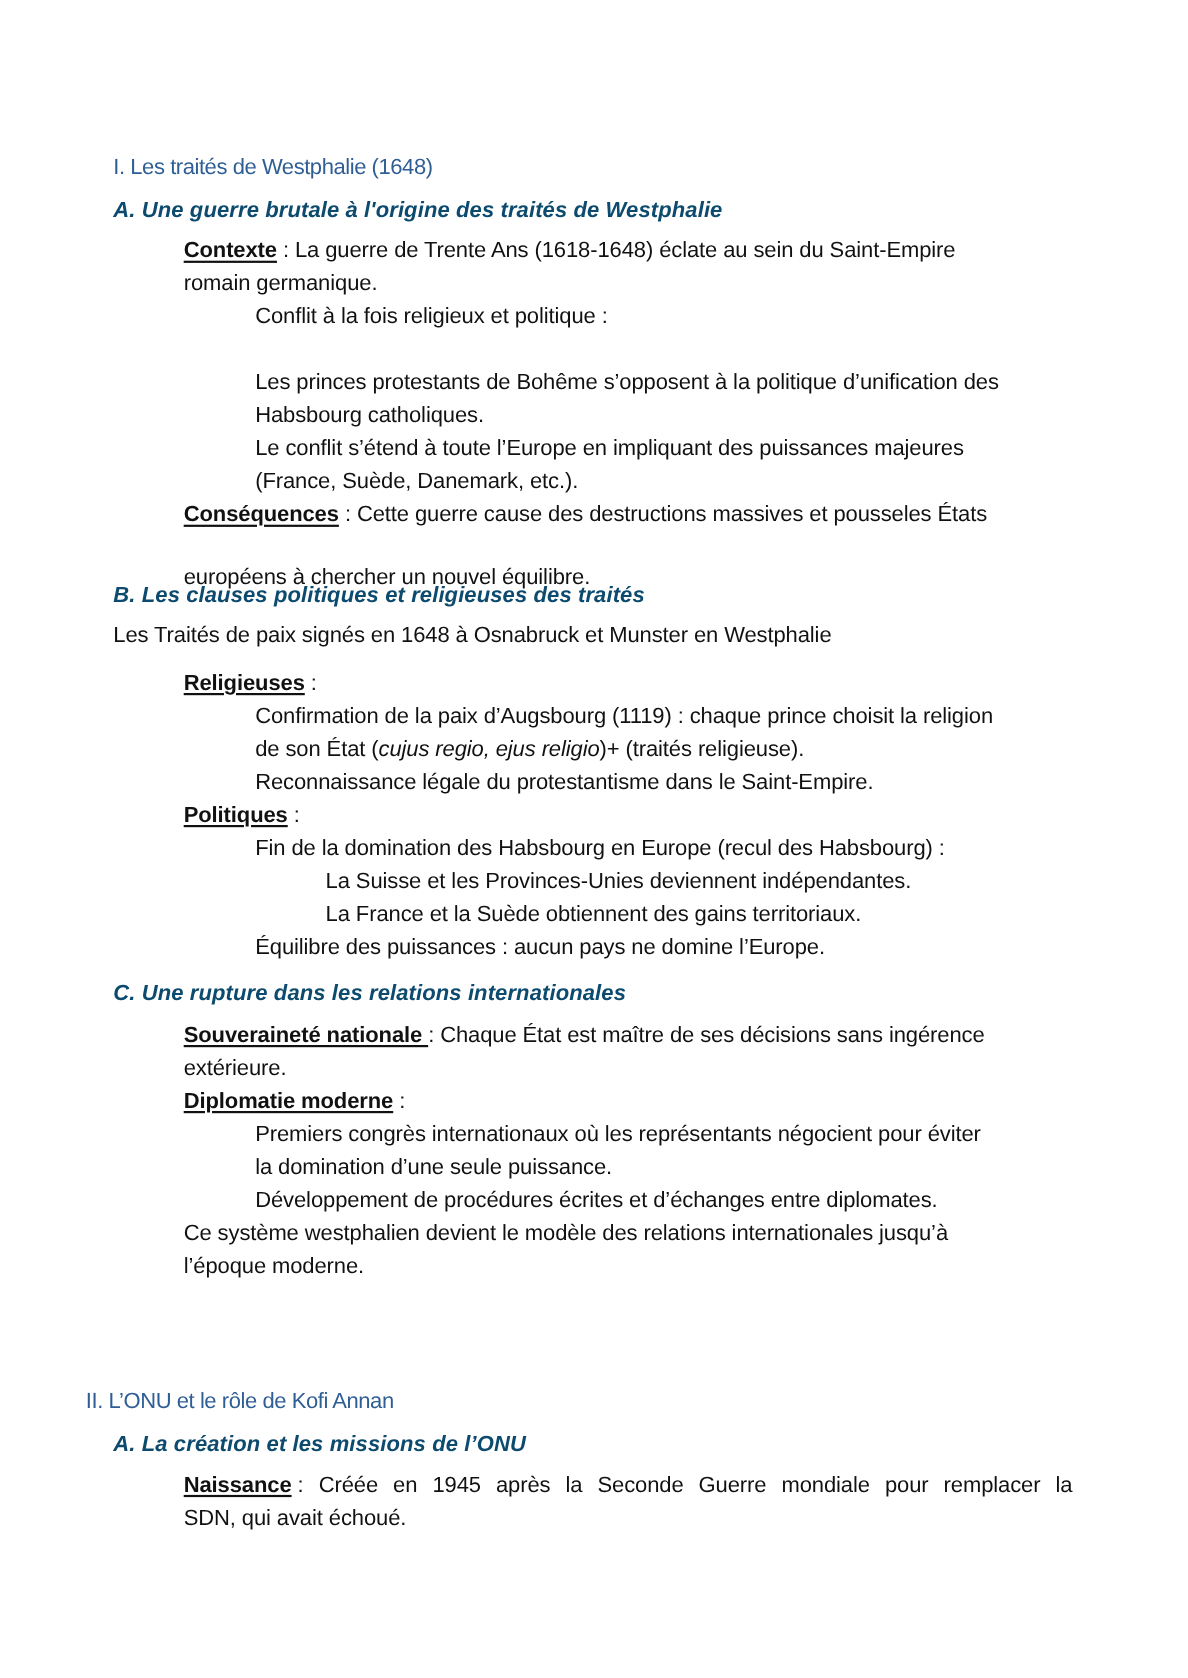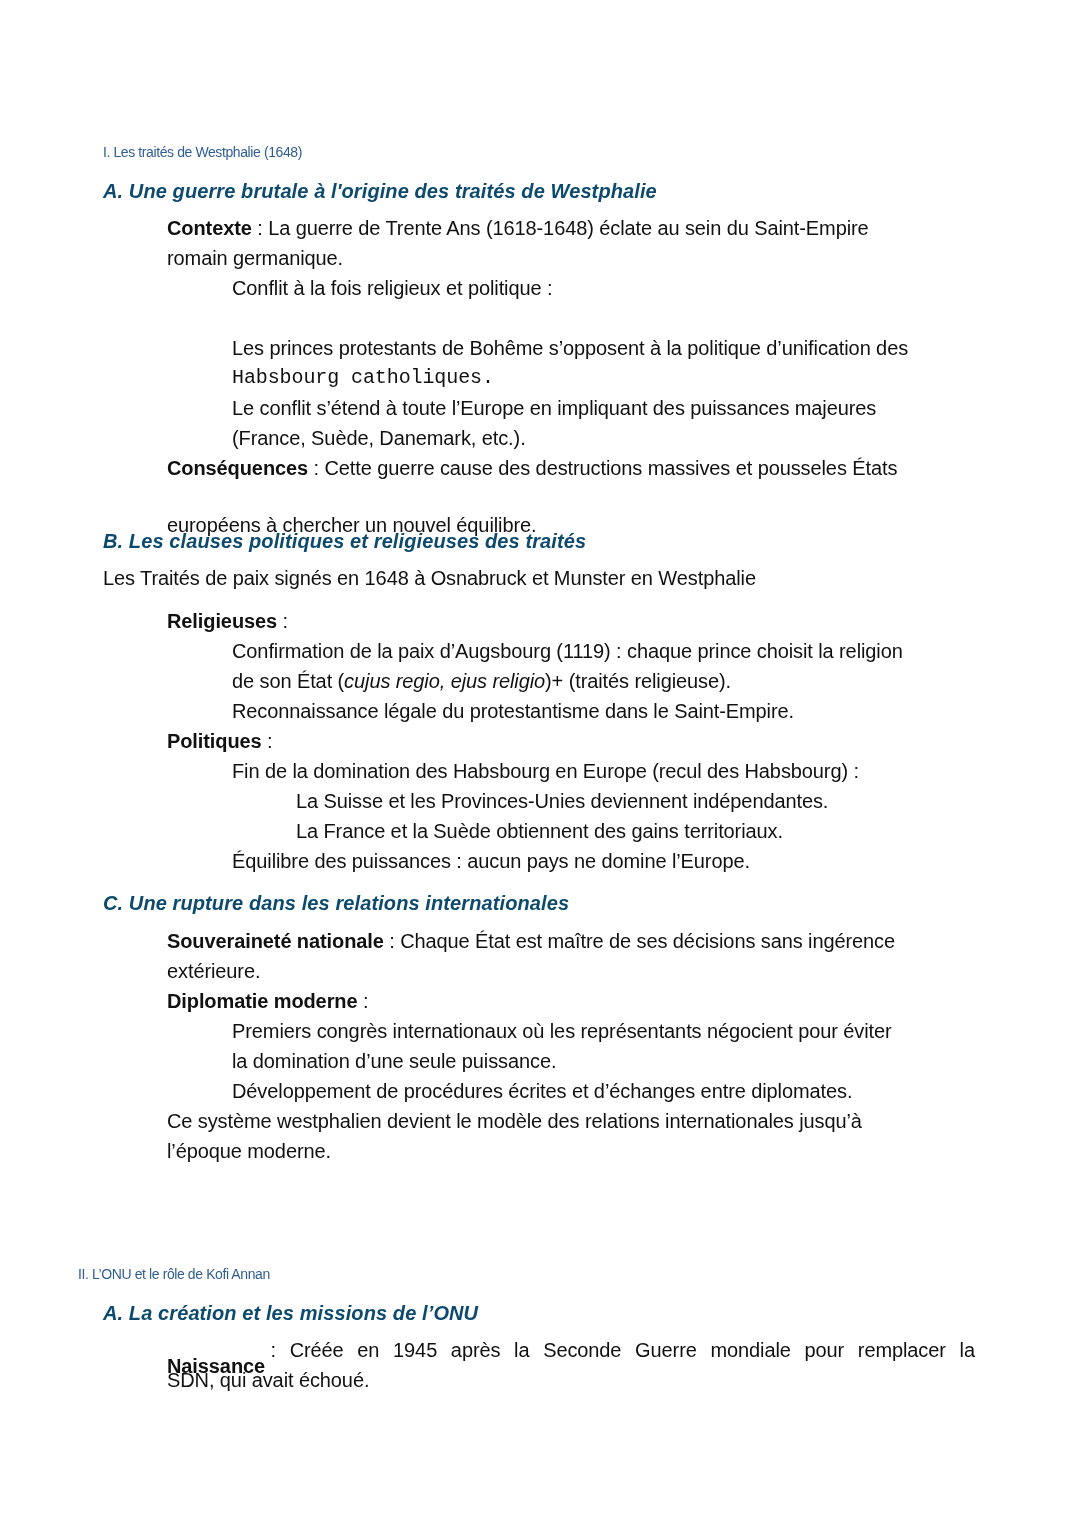--- a/index.html
+++ b/index.html
@@ -23,35 +23,35 @@
     }
     .line {
       position: absolute;
       white-space: nowrap;
       font-size: 20px;
       line-height: 30px;
       letter-spacing: -0.1px;
     }
     .h1 {
       color: #2f5e95;
-      font-size: 14px;
+      font-size: 20px;
       letter-spacing: -0.4px;
     }
     .h2 {
       color: #0c4a6e;
       font-weight: bold;
       font-style: italic;
       font-size: 20px;
       letter-spacing: 0.1px;
     }
     .term {
       font-weight: bold;
+      text-decoration: underline;
       text-underline-offset: 3px;
       text-decoration-thickness: 1.5px;
-      margin-top: 16px;
     }
     .it { font-style: italic; }
     .justify {
       white-space: nowrap;
       display: flex;
       justify-content: space-between;
       width: 808px;
     }
   </style>
 </head>
@@ -64,21 +64,21 @@
   <div class="line h2" style="left:103px; top:176px;">A. Une guerre brutale à l'origine des traités de Westphalie</div>
 
   <div class="line" style="left:167px; top:213px;">
     <span class="term">Contexte</span><span> : La guerre de Trente Ans (1618-1648) éclate au sein du Saint-Empire</span>
   </div>
   <div class="line" style="left:167px; top:243px;">romain germanique.</div>
 
   <div class="line" style="left:232px; top:273px;">Conflit à la fois religieux et politique :</div>
 
   <div class="line" style="left:232px; top:333px;text-align:center;">Les princes protestants de Bohême s’opposent à la politique d’unification des</div>
-  <div class="line" style="left:232px; top:363px;font-family:Liberation Mono, monospace;">Habsbourg catholiques.</div>
+  <div class="line" style="left:232px; top:363px;">Habsbourg catholiques.</div>
   <div class="line" style="left:232px; top:393px;">Le conflit s’étend à toute l’Europe en impliquant des puissances majeures</div>
   <div class="line" style="left:232px; top:423px;">(France, Suède, Danemark, etc.).</div>
 
   <div class="line" style="left:167px; top:453px;">
     <span class="term">Conséquences</span><span> : Cette guerre cause des destructions massives et pousseles États</span>
   </div>
   <div class="line" style="left:167px; top:483px;margin-top:27px;">européens à chercher un nouvel équilibre.</div>
 
   <div class="line h2" style="left:103px; top:526px;">B. Les clauses politiques et religieuses des traités</div>
 

